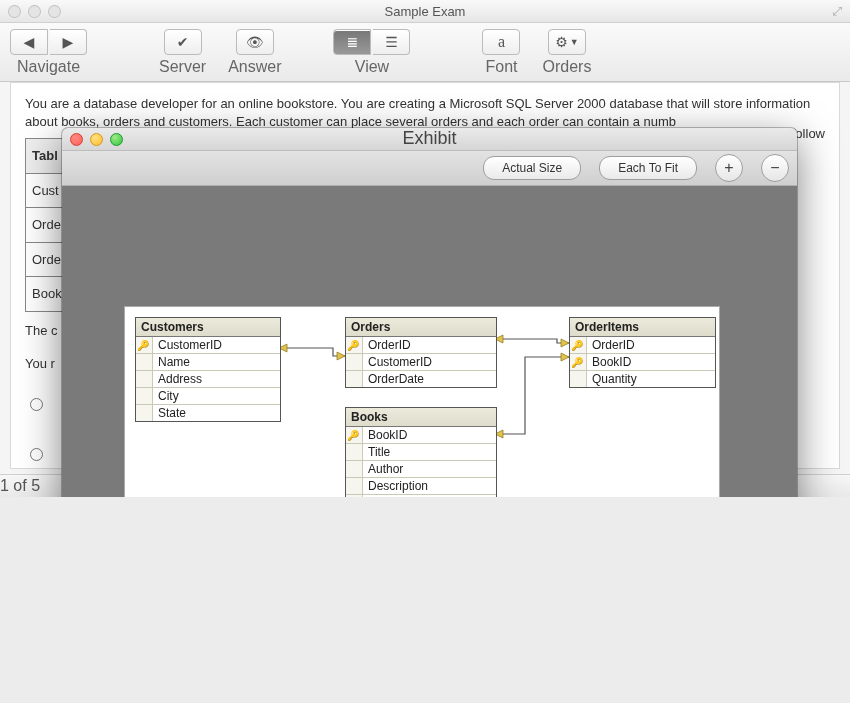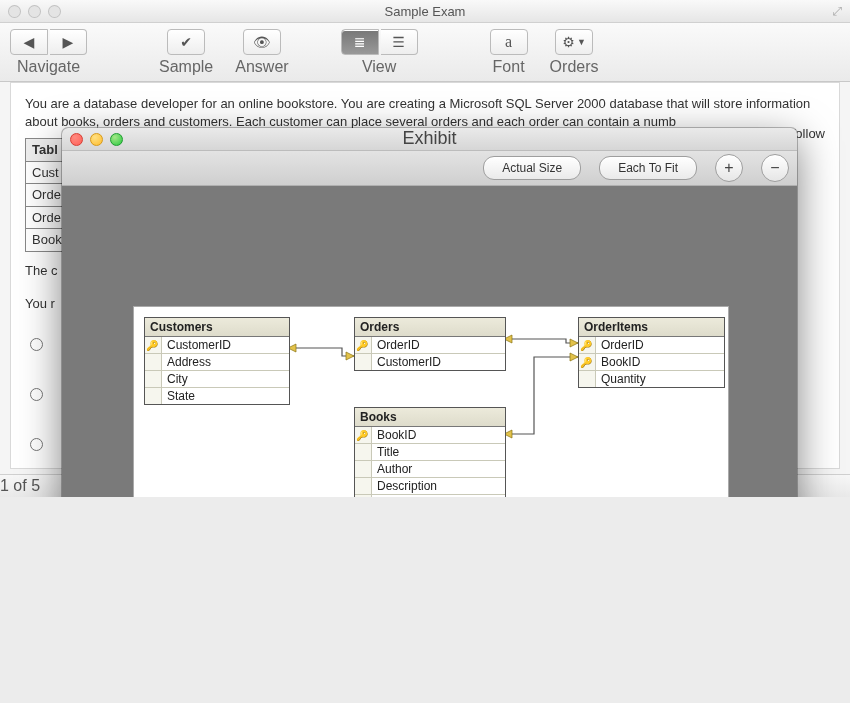--- a/index.html
+++ b/index.html
@@ -12,38 +12,38 @@
 .tb-group{display:flex;flex-direction:column;align-items:center;margin-right:22px;}
 .tb-row{display:flex;gap:2px;}
 .tb-btn{height:24px;min-width:26px;padding:0 5px;background:linear-gradient(#ffffff,#eeeeee);border:1px solid #bbb;border-radius:4px;display:flex;align-items:center;justify-content:center;font-size:14px;color:#555;box-shadow:0 1px 0 #fff inset;}
 .tb-btn.seg-left{border-top-right-radius:0;border-bottom-right-radius:0;}
 .tb-btn.seg-right{border-top-left-radius:0;border-bottom-left-radius:0;border-left:none;}
 .tb-btn.active{background:linear-gradient(#777,#999);color:#fff;}
 .tb-label{font-size:16px;color:#666;margin-top:3px;}
 .content{position:absolute;top:82px;left:10px;right:10px;bottom:28px;background:#fff;border:1px solid #d9d9d9;padding:12px 14px;overflow:hidden;line-height:1.35;}
 .content p{margin:0 0 8px 0;}
 .tbl-partial{border-collapse:collapse;margin:4px 0 10px 0;}
-.tbl-partial td,.tbl-partial th{border:1px solid #888;padding:2px 6px;font-size:13px;text-align:left;}
+.tbl-partial td,.tbl-partial th{border:1px solid #888;padding:8px 6px;font-size:13px;text-align:left;}
 .tbl-partial th{background:#eee;font-weight:bold;}
 .radio-col{margin-top:22px;}
 .radio-col .opt{display:flex;align-items:center;margin-bottom:34px;}
 .radio-col input{margin-right:10px;}
 .statusbar{position:absolute;bottom:0;left:0;right:0;height:22px;background:linear-gradient(#f7f7f7,#e9e9e9);border-top:1px solid #d0d0d0;display:flex;align-items:center;justify-content:flex-start;font-size:16px;color:#555;}
 
 .exhibit{position:absolute;left:62px;top:128px;width:735px;height:514px;background:#7a7a7a;border-radius:6px;box-shadow:0 12px 40px rgba(0,0,0,.5),0 0 0 1px rgba(0,0,0,.25);overflow:hidden;}
 .ex-titlebar{height:22px;background:linear-gradient(#eaeaea,#d6d6d6);border-bottom:1px solid #bcbcbc;position:relative;display:flex;align-items:flex-start;justify-content:center;font-size:18px;color:#444;}
 .ex-traffic{position:absolute;left:8px;top:5px;display:flex;gap:7px;}
 .tdot{width:11px;height:11px;border-radius:50%;}
 .tdot.red{background:radial-gradient(circle at 35% 30%,#ff8a80,#ff5f57);border:1px solid #d53e34;}
 .tdot.yel{background:radial-gradient(circle at 35% 30%,#ffe082,#ffbd2e);border:1px solid #d6991a;}
 .tdot.grn{background:radial-gradient(circle at 35% 30%,#a5e887,#28c840);border:1px solid #1f9b30;}
 .ex-toolbar{height:34px;background:linear-gradient(#e3e3e3,#cfcfcf);border-bottom:1px solid #b0b0b0;display:flex;align-items:center;justify-content:flex-end;padding:0 8px;gap:18px;}
 .ex-btn{height:22px;padding:0 18px;background:linear-gradient(#ffffff,#eaeaea);border:1px solid #9e9e9e;border-radius:11px;font-size:12px;color:#333;display:flex;align-items:center;box-shadow:0 1px 0 #fff inset;}
 .ex-round{width:26px;height:26px;border-radius:50%;background:linear-gradient(#ffffff,#e6e6e6);border:1px solid #9e9e9e;display:flex;align-items:center;justify-content:center;font-size:16px;color:#444;box-shadow:0 1px 0 #fff inset;}
-.ex-canvas{position:absolute;left:62px;top:178px;width:594px;height:214px;background:#fff;border:1px solid #aaa;margin-left:9px;}
+.ex-canvas{position:absolute;left:62px;top:178px;width:594px;height:214px;background:#fff;border:1px solid #aaa;}
 .db-table{position:absolute;border:1px solid #555;background:#f3f3ea;font-family:Tahoma,Arial,sans-serif;font-size:12px;}
 .db-table .hdr{background:linear-gradient(#eceadb,#dedccb);border-bottom:1px solid #777;padding:2px 5px;font-weight:bold;color:#222;}
 .db-table .row{display:flex;align-items:stretch;border-bottom:1px solid #c9c9b8;background:#fff;}
 .db-table .row:last-child{border-bottom:none;}
 .db-table .cell-icon{width:16px;border-right:1px solid #c9c9b8;display:flex;align-items:center;justify-content:center;background:#f6f6ee;font-size:10px;}
 .db-table .cell-txt{flex:1;padding:1px 5px;color:#222;}
 .key{color:#c9a400;}
 svg.rel{position:absolute;pointer-events:none;}
 </style>
 </head>
@@ -71,21 +71,21 @@
             <span>▶</span>
           </div>
       </div>
       <div class="tb-label">Navigate</div>
     </div>
     <div style="width:50px"></div>
     <div class="tb-group">
       <div class="tb-btn">
           <span>✔</span>
         </div>
-      <div class="tb-label">Sample</div>
+      <div class="tb-label">Server</div>
     </div>
     <div class="tb-group">
       <div class="tb-btn">
           <span>👁</span>
         </div>
       <div class="tb-label">Answer</div>
     </div>
     <div style="width:30px"></div>
     <div class="tb-group">
       <div class="tb-row">
@@ -196,20 +196,24 @@
       <div class="db-table" style="left:10px;top:10px;width:144px">
         <div class="hdr">Customers</div>
         <div class="row">
             <div class="cell-icon">
               <span class="key">🔑</span>
             </div>
             <div class="cell-txt">CustomerID</div>
           </div>
         <div class="row">
             <div class="cell-icon"></div>
+            <div class="cell-txt">Name</div>
+          </div>
+        <div class="row">
+            <div class="cell-icon"></div>
             <div class="cell-txt">Address</div>
           </div>
         <div class="row">
             <div class="cell-icon"></div>
             <div class="cell-txt">City</div>
           </div>
         <div class="row">
             <div class="cell-icon"></div>
             <div class="cell-txt">State</div>
           </div>
@@ -220,20 +224,24 @@
         <div class="row">
             <div class="cell-icon">
               <span class="key">🔑</span>
             </div>
             <div class="cell-txt">OrderID</div>
           </div>
         <div class="row">
             <div class="cell-icon"></div>
             <div class="cell-txt">CustomerID</div>
           </div>
+        <div class="row">
+            <div class="cell-icon"></div>
+            <div class="cell-txt">OrderDate</div>
+          </div>
       </div>
 
       <div class="db-table" style="left:444px;top:10px;width:145px">
         <div class="hdr">OrderItems</div>
         <div class="row">
             <div class="cell-icon">
               <span class="key">🔑</span>
             </div>
             <div class="cell-txt">OrderID</div>
           </div>

